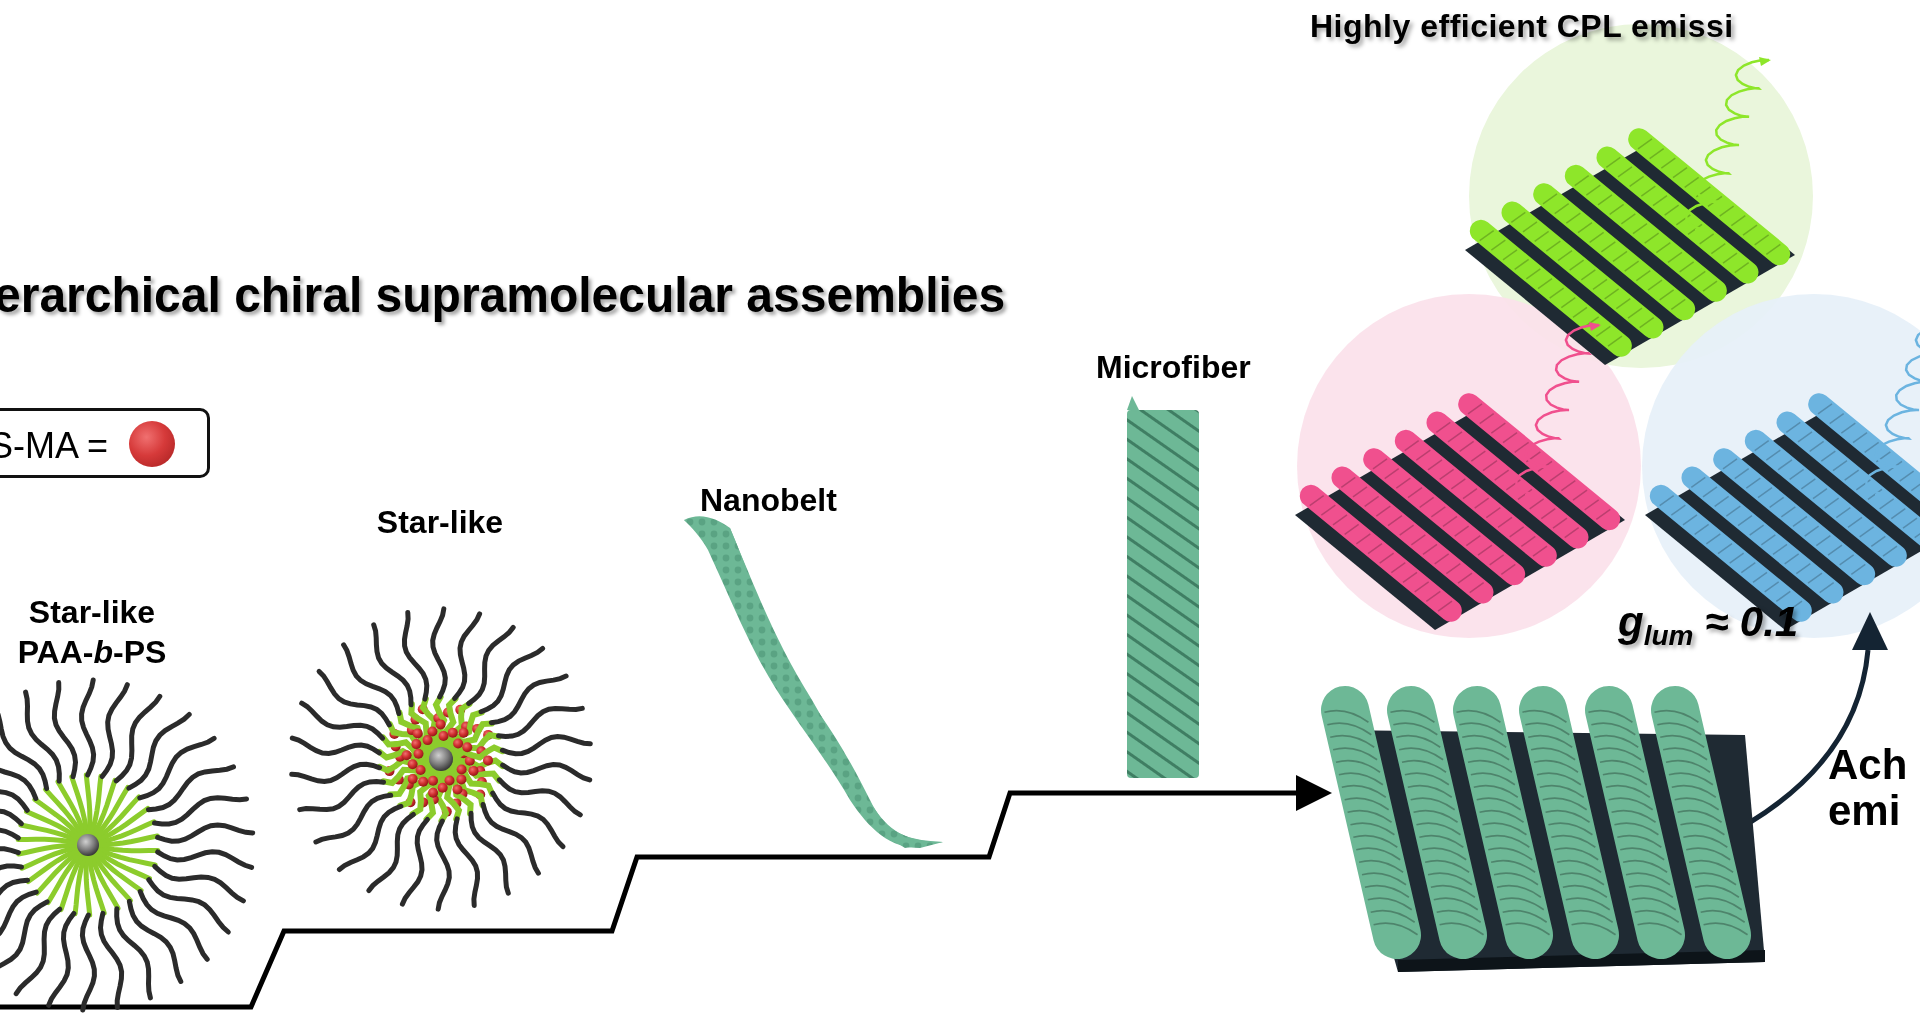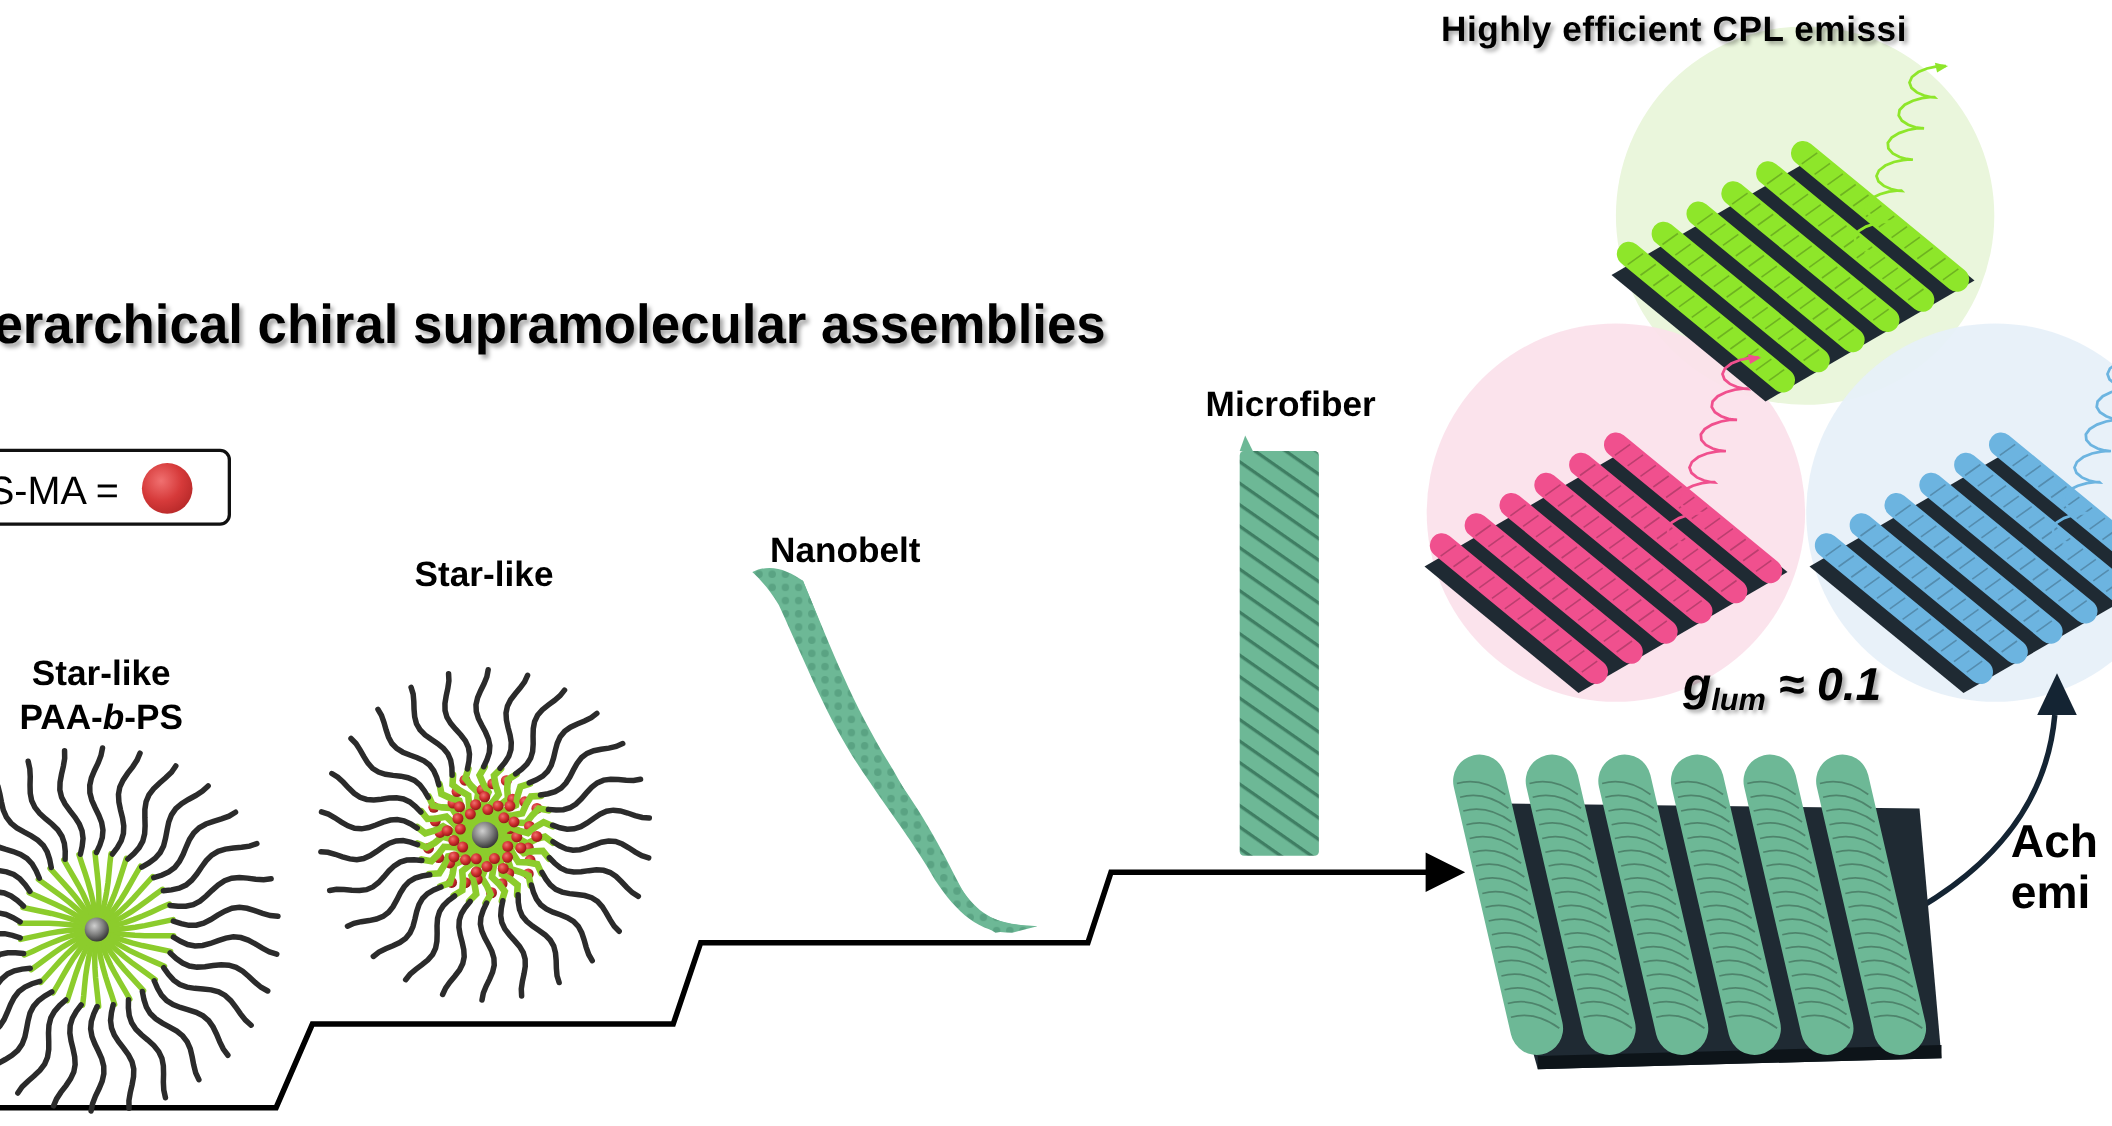--- a/index.html
+++ b/index.html
@@ -12,21 +12,21 @@
   #legend-box { position:absolute; left:-20px; top:408px; width:230px; height:70px;
                 border:3px solid #111; border-radius:10px; box-sizing:border-box; }
   #legend-text { position:absolute; left:6px; top:14px; font-size:36px; font-weight:normal; color:#000; white-space:nowrap;}
   #legend-ball { position:absolute; left:146px; top:10px; width:46px; height:46px; border-radius:50%;
                  background: radial-gradient(circle at 38% 35%, #f07070 0%, #d63a3a 45%, #a41e1e 100%); }
   .label { position:absolute; font-weight:bold; font-size:32px; color:#000; text-align:center; line-height:40px; }
   #label-star1 { left:-38px; top:592px; width:260px; }
   #label-star2 { left:240px; top:502px; width:400px; }
   #label-nanobelt { left:700px; top:452px;margin-top:28px; }
   #label-microfiber { left:1060px; top:347px;margin-left:36px; }
-  #glum { position:absolute; left:1530px; top:598px; font-size:42px; font-weight:bold; font-style:italic; }
+  #glum { position:absolute; left:1618px; top:598px; font-size:42px; font-weight:bold; font-style:italic; }
   #glum sub { font-size:28px; }
   #ach { position:absolute; left:1828px; top:742px; font-size:42px; font-weight:bold; line-height:46px; }
   svg.layer { position:absolute; left:0; top:0; }
 </style>
 </head>
 <body>
 
 <svg class="layer" width="1920" height="1024" viewBox="0 0 1920 1024">
   <defs>
     <radialGradient id="core" cx="40%" cy="35%" r="65%">

